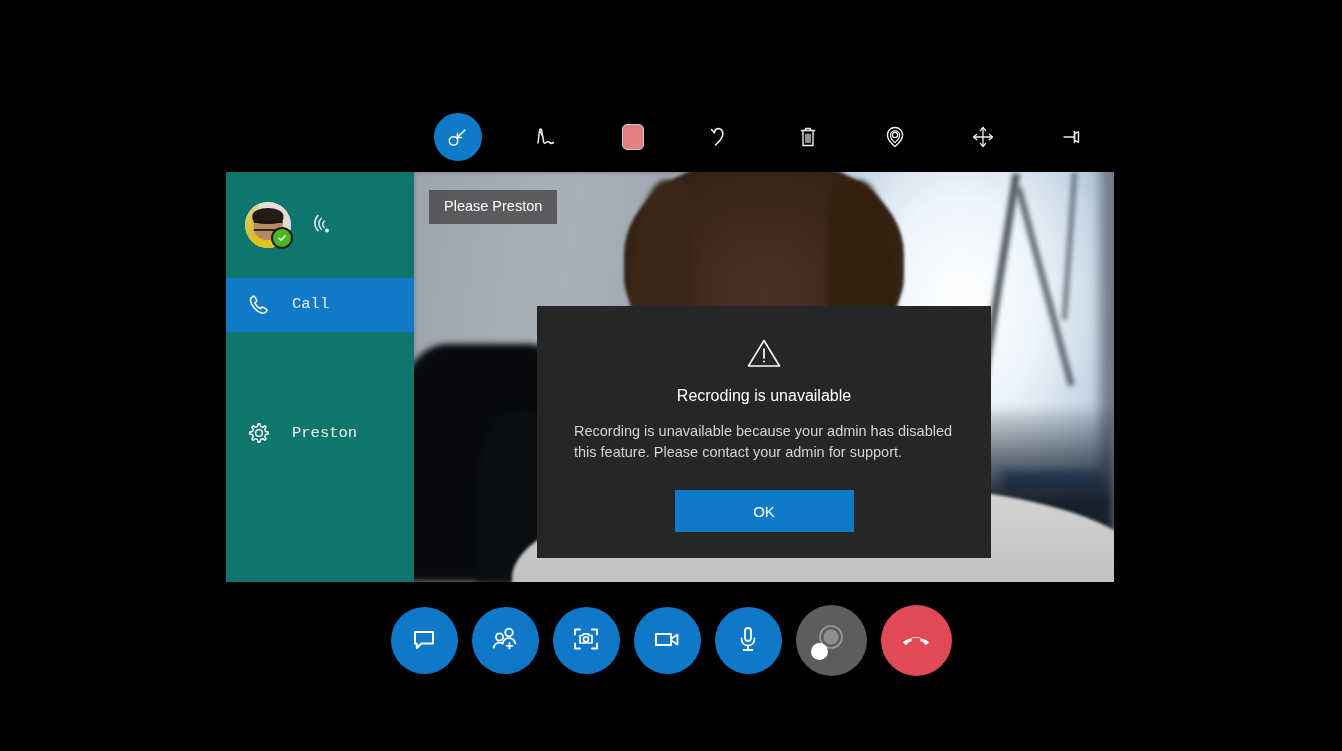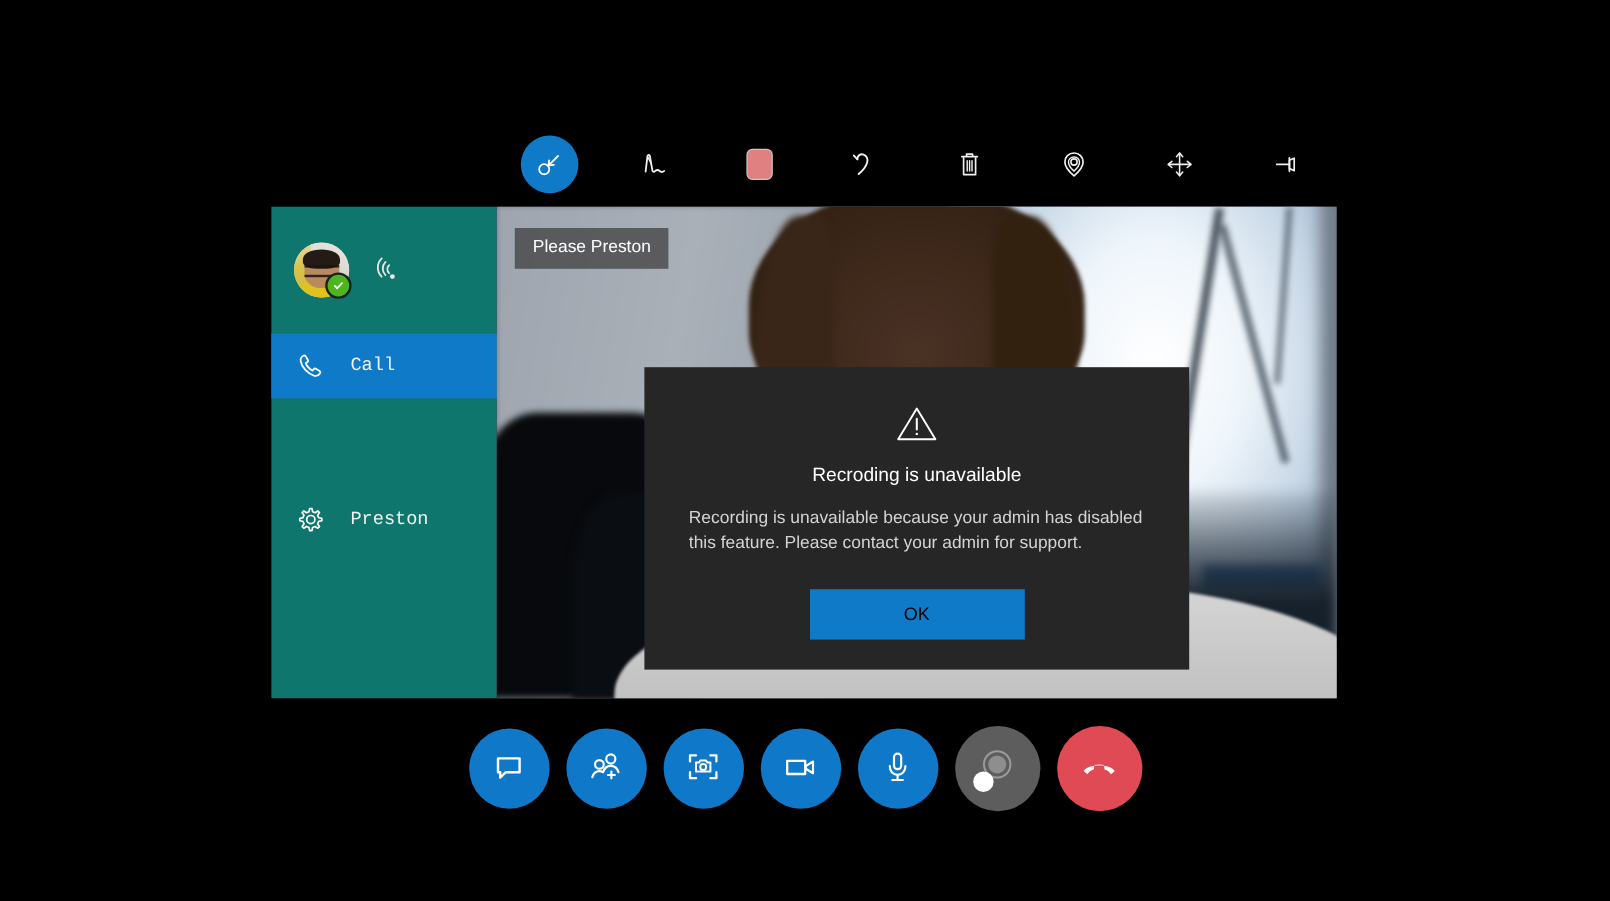--- a/index.html
+++ b/index.html
@@ -414,21 +414,21 @@
     color: #d4d4d4;
     font-size: 14.5px;
     line-height: 1.42;
     width: 380px;
   }
   .dialog .ok-btn {
     margin-top: 28px;
     width: 179px;
     height: 42px;
     background: #0f7ac8;
-    color: #000000;
+    color: #ffffff;
     border: none;
     font-size: 15px;
     font-family: "Liberation Sans", sans-serif;
     cursor: pointer;
     line-height: 1;
   }
 
   
   .callbar {
     position: absolute;

